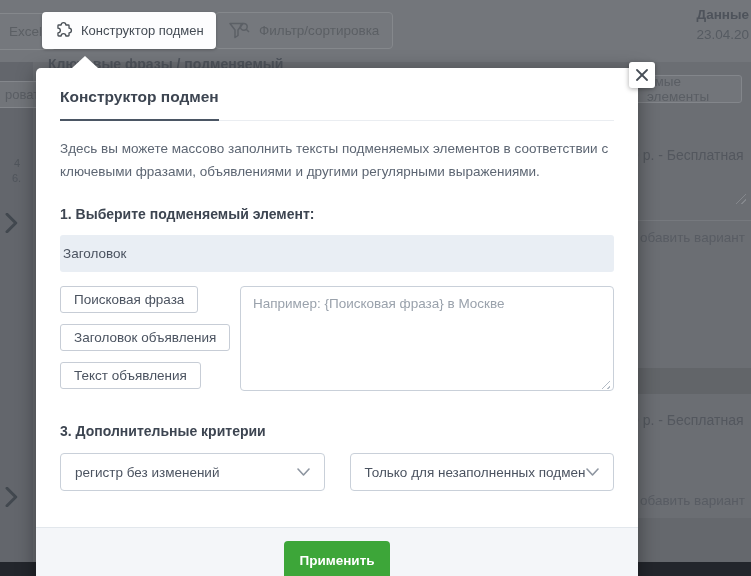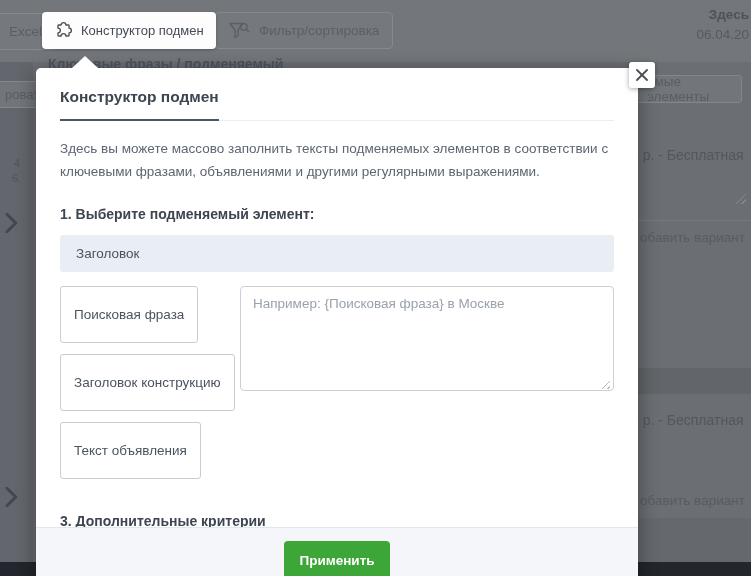--- a/index.html
+++ b/index.html
@@ -50,26 +50,26 @@
 
   .modal-body { padding:20px 24px 0 24px; }
   .tabs { display:flex; gap:27px; border-bottom:1px solid #eaedf1; }
   .tab { font-size:15.5px; color:#9ba3ad; padding-bottom:13px; cursor:pointer; }
   .tab.active { color:#3d4551; font-weight:bold; border-bottom:2px solid #4b5664; margin-bottom:-1px; }
 
   .description { margin-top:16px; font-size:13.5px; color:#5d6673; line-height:1.72; }
 
   .section-title { margin-top:23px; font-size:14px; font-weight:bold; color:#3d4551; }
   .selected-field { margin-top:13px; height:37px; background:#e9eef4; border-radius:3px;
-           display:flex; align-items:center; padding:0 16px; font-size:13.5px; color:#4b5360; cursor:pointer; }
+           display:flex; align-items:center; padding:0 3px; font-size:13.5px; color:#4b5360; cursor:pointer; }
 
   .construction { margin-top:14px; display:flex; align-items:flex-start; }
   .chip-col { width:180px; flex:none; }
   .chip { display:block; width:max-content; background:#fff; border:1px solid #c7cdd6; border-radius:3px;
-          padding:20px 13px; font-size:13.5px; color:#4b5360; margin-bottom:11px; cursor:pointer; }
+          padding:5px 13px; font-size:13.5px; color:#4b5360; margin-bottom:11px; cursor:pointer; }
   .textarea-wrap { position:relative; flex:1; }
   .textarea-wrap textarea { width:100%; height:105px; border:1px solid #c9d0d9; border-radius:4px;
           padding:9px 12px; font-family:"Liberation Sans",sans-serif; font-size:13.5px; color:#4b5360; resize:none; outline:none; }
   .textarea-wrap textarea::placeholder { color:#9aa2ac; }
   .resize-corner { position:absolute; right:4px; bottom:6px; width:10px; height:10px;
           clip-path:polygon(100% 0,100% 100%,0 100%);
           background:repeating-linear-gradient(135deg,#b4bcc6 0 1px,transparent 1px 4px); }
 
   .selects-row { margin-top:14px; display:flex; gap:25px; }
   .select { flex:1; height:38px; border:1px solid #c9d0d9; border-radius:4px; background:#fff;
@@ -108,22 +108,22 @@
     <span style="display:flex;">
       <svg width="21" height="17" viewBox="0 0 21 17">
           <path d="M1 1.5 h13 l-5 6.5 v5.5 l-3 2 v-7.5 z" fill="none" stroke="#5c6066" stroke-width="1.5" stroke-linejoin="round"></path>
           <circle cx="14.8" cy="4.8" r="3.4" fill="none" stroke="#5c6066" stroke-width="1.5"></circle>
           <line x1="17.2" y1="7.2" x2="20" y2="10" stroke="#5c6066" stroke-width="1.5"></line>
         </svg>
     </span>
     <span>Фильтр/сортировка</span>
   </div>
 
-  <div class="data-label">Здесь</div>
-  <div class="date-label">06.04.20</div>
+  <div class="data-label">Данные</div>
+  <div class="date-label">23.04.20</div>
 
   <div class="bg-keywords">Ключевые фразы / подменяемый</div>
   <div class="bg-left-btn">
     <span>ровать</span>
   </div>
   <div class="bg-num" style="left:14px; top:157px;">4</div>
   <div class="bg-num" style="left:12px; top:172px;">6.</div>
 
   <div class="bg-chevron" style="left:5px; top:213px;">
     <svg width="14" height="20" viewBox="0 0 10 16">
@@ -168,21 +168,21 @@
       <div class="description">Здесь вы можете массово заполнить тексты подменяемых элементов в соответствии с ключевыми фразами, объявлениями и другими регулярными выражениями.</div>
 
       <div class="section-title">1. Выберите подменяемый элемент:</div>
       <div class="selected-field">
         <span>Заголовок</span>
       </div>
 
       <div class="construction">
         <div class="chip-col">
           <button class="chip">Поисковая фраза</button>
-          <button class="chip">Заголовок конструкцию</button>
+          <button class="chip">Заголовок объявления</button>
           <button class="chip">Текст объявления</button>
         </div>
         <div class="textarea-wrap">
           <textarea placeholder="Например: {Поисковая фраза} в Москве" style=""></textarea>
           <div class="resize-corner"></div>
         </div>
       </div>
 
       <div class="section-title">3. Дополнительные критерии</div>
       <div class="selects-row">

